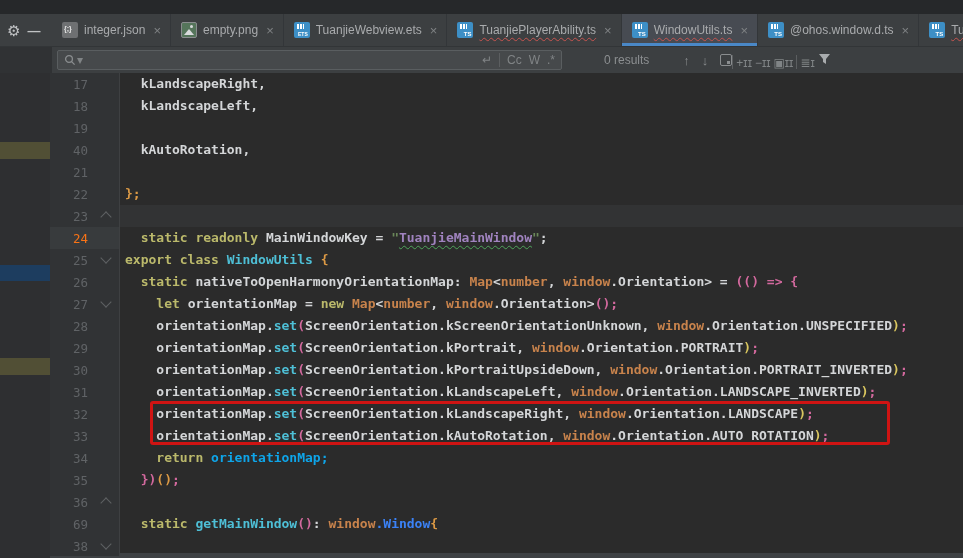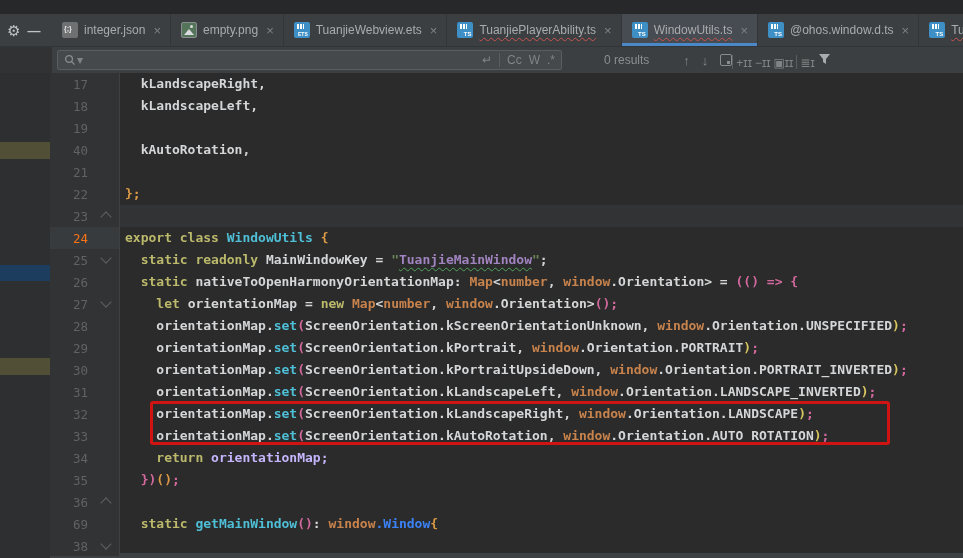--- a/index.html
+++ b/index.html
@@ -254,26 +254,26 @@
         <div class="cl">
           <pre></pre>
         </div>
         <div class="cl">
           <pre><span style="color: rgb(221, 154, 69);">};</span></pre>
         </div>
         <div class="cl caret">
           <pre></pre>
         </div>
         <div class="cl">
+          <pre><span style="color: rgb(187, 185, 107);">  static readonly </span><span style="color: rgb(212, 214, 216);">MainWindowKey = </span><span style="color: rgb(106, 135, 89);">"</span><span class="wavy" style="color: rgb(160, 131, 191);">TuanjieMainWindow</span><span style="color: rgb(106, 135, 89);">"</span><span style="color: rgb(212, 214, 216);">;</span></pre>
+        </div>
+        <div class="cl">
           <pre><span style="color: rgb(187, 185, 107);">export class </span><span style="color: rgb(78, 191, 214);">WindowUtils</span><span style="color: rgb(212, 214, 216);"> </span><span style="color: rgb(221, 154, 69);">{</span></pre>
         </div>
         <div class="cl">
-          <pre><span style="color: rgb(187, 185, 107);">  static readonly </span><span style="color: rgb(212, 214, 216);">MainWindowKey = </span><span style="color: rgb(106, 135, 89);">"</span><span class="wavy" style="color: rgb(160, 131, 191);">TuanjieMainWindow</span><span style="color: rgb(106, 135, 89);">"</span><span style="color: rgb(212, 214, 216);">;</span></pre>
-        </div>
-        <div class="cl">
           <pre><span style="color: rgb(187, 185, 107);">  static </span><span style="color: rgb(212, 214, 216);">nativeToOpenHarmonyOrientationMap: </span><span style="color: rgb(200, 131, 76);">Map</span><span style="color: rgb(212, 214, 216);">&lt;</span><span style="color: rgb(200, 131, 76);">number</span><span style="color: rgb(212, 214, 216);">, </span><span style="color: rgb(200, 131, 76);">window</span><span style="color: rgb(212, 214, 216);">.Orientation&gt; = </span><span style="color: rgb(211, 105, 158);">(() =&gt; {</span></pre>
         </div>
         <div class="cl">
           <pre><span style="color: rgb(187, 185, 107);">    let </span><span style="color: rgb(212, 214, 216);">orientationMap = </span><span style="color: rgb(187, 185, 107);">new </span><span style="color: rgb(200, 131, 76);">Map</span><span style="color: rgb(212, 214, 216);">&lt;</span><span style="color: rgb(200, 131, 76);">number</span><span style="color: rgb(212, 214, 216);">, </span><span style="color: rgb(200, 131, 76);">window</span><span style="color: rgb(212, 214, 216);">.Orientation&gt;</span><span style="color: rgb(211, 105, 158);">();</span></pre>
         </div>
         <div class="cl">
           <pre><span style="color: rgb(212, 214, 216);">    orientationMap.</span><span style="color: rgb(78, 191, 214);">set</span><span style="color: rgb(211, 105, 158);">(</span><span style="color: rgb(212, 214, 216);">ScreenOrientation.kScreenOrientationUnknown, </span><span style="color: rgb(200, 131, 76);">window</span><span style="color: rgb(212, 214, 216);">.Orientation.UNSPECIFIED</span><span style="color: rgb(217, 198, 95);">)</span><span style="color: rgb(211, 105, 158);">;</span></pre>
         </div>
         <div class="cl">
           <pre><span style="color: rgb(212, 214, 216);">    orientationMap.</span><span style="color: rgb(78, 191, 214);">set</span><span style="color: rgb(211, 105, 158);">(</span><span style="color: rgb(212, 214, 216);">ScreenOrientation.kPortrait, </span><span style="color: rgb(200, 131, 76);">window</span><span style="color: rgb(212, 214, 216);">.Orientation.PORTRAIT</span><span style="color: rgb(217, 198, 95);">)</span><span style="color: rgb(211, 105, 158);">;</span></pre>
@@ -284,21 +284,21 @@
         <div class="cl">
           <pre><span style="color: rgb(212, 214, 216);">    orientationMap.</span><span style="color: rgb(78, 191, 214);">set</span><span style="color: rgb(211, 105, 158);">(</span><span style="color: rgb(212, 214, 216);">ScreenOrientation.kLandscapeLeft, </span><span style="color: rgb(200, 131, 76);">window</span><span style="color: rgb(212, 214, 216);">.Orientation.LANDSCAPE_INVERTED</span><span style="color: rgb(217, 198, 95);">)</span><span style="color: rgb(211, 105, 158);">;</span></pre>
         </div>
         <div class="cl">
           <pre><span style="color: rgb(212, 214, 216);">    orientationMap.</span><span style="color: rgb(78, 191, 214);">set</span><span style="color: rgb(211, 105, 158);">(</span><span style="color: rgb(212, 214, 216);">ScreenOrientation.kLandscapeRight, </span><span style="color: rgb(200, 131, 76);">window</span><span style="color: rgb(212, 214, 216);">.Orientation.LANDSCAPE</span><span style="color: rgb(217, 198, 95);">)</span><span style="color: rgb(211, 105, 158);">;</span></pre>
         </div>
         <div class="cl">
           <pre><span style="color: rgb(212, 214, 216);">    orientationMap.</span><span style="color: rgb(78, 191, 214);">set</span><span style="color: rgb(211, 105, 158);">(</span><span style="color: rgb(212, 214, 216);">ScreenOrientation.kAutoRotation, </span><span style="color: rgb(200, 131, 76);">window</span><span style="color: rgb(212, 214, 216);">.Orientation.AUTO_ROTATION</span><span style="color: rgb(217, 198, 95);">)</span><span style="color: rgb(211, 105, 158);">;</span></pre>
         </div>
         <div class="cl">
-          <pre><span style="color: rgb(187, 185, 107);">    return </span><span style="color: #c4b5fd;">orientationMap;</span></pre>
+          <pre><span style="color: rgb(187, 185, 107);">    return </span><span style="color: #0ea5e9;">orientationMap;</span></pre>
         </div>
         <div class="cl">
           <pre><span style="color: rgb(211, 105, 158);">  })</span><span style="color: rgb(221, 154, 69);">()</span><span style="color: rgb(211, 105, 158);">;</span></pre>
         </div>
         <div class="cl">
           <pre></pre>
         </div>
         <div class="cl">
           <pre><span style="color: rgb(187, 185, 107);">  static </span><span style="color: rgb(78, 191, 214);">getMainWindow</span><span style="color: rgb(211, 105, 158);">()</span><span style="color: rgb(212, 214, 216);">: </span><span style="color: rgb(200, 131, 76);">window</span><span style="color: #3b82f6;">.Window</span><span style="color: rgb(221, 154, 69);">{</span></pre>
         </div>

